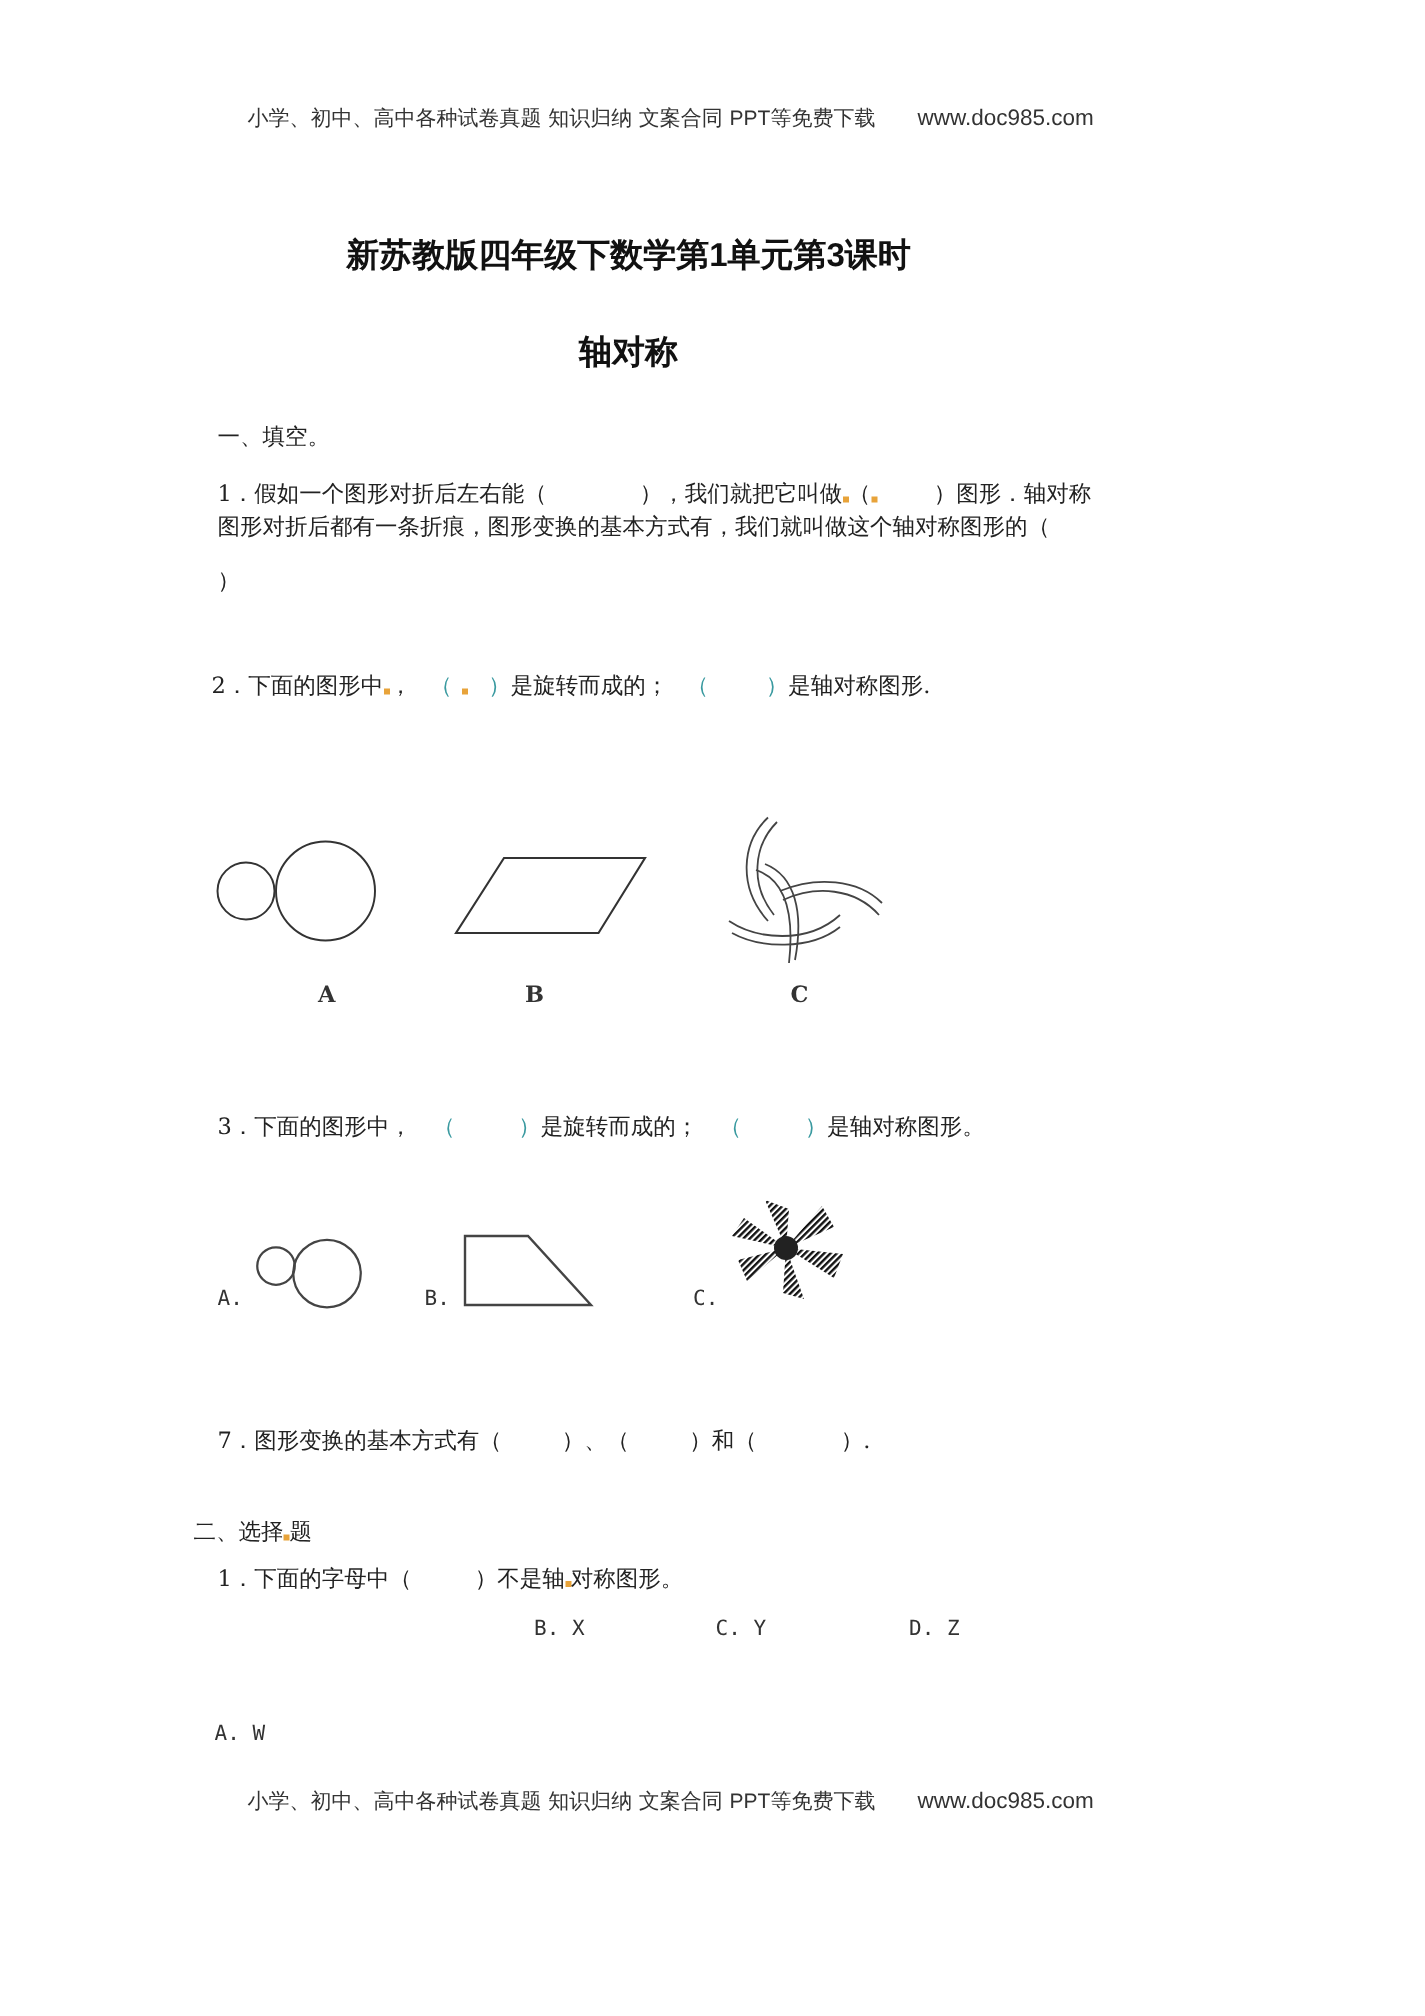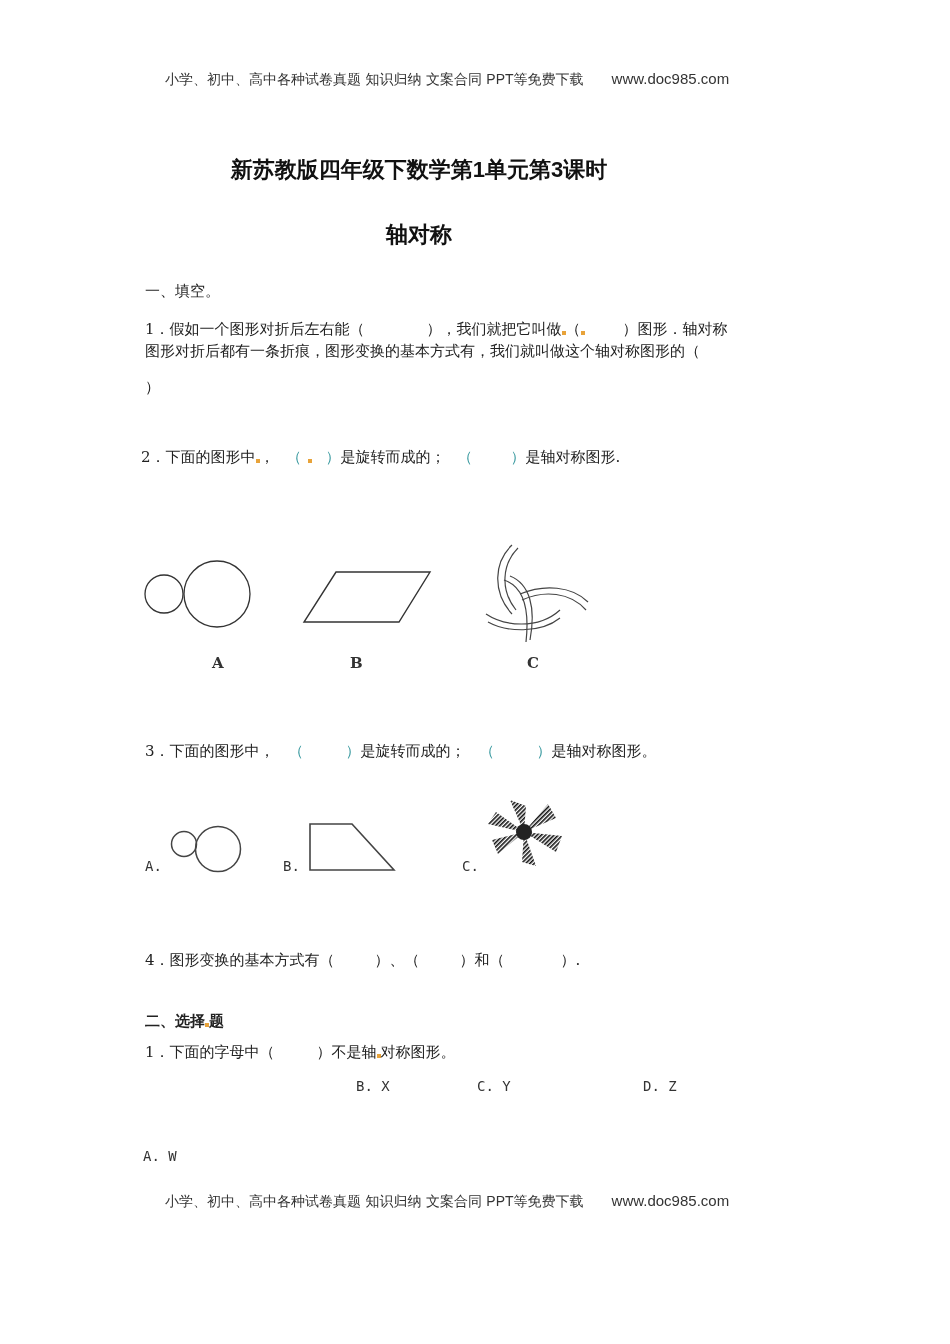--- a/index.html
+++ b/index.html
@@ -88,29 +88,29 @@
     <polygon points="38,36 62,8 70,22"></polygon>
     <polygon points="38,36 76,40 70,56"></polygon>
     <polygon points="38,36 50,70 36,66"></polygon>
     <polygon points="38,36 12,58 6,44"></polygon>
     <polygon points="38,36 2,28 10,16"></polygon>
   </g>
   <circle cx="38" cy="36" r="8" fill="#222"></circle>
 </svg>
 
 <div class="abs body-text" style="left:145px; top:951px;">
-  <span>4．图形变换的基本方式有（</span><span class="gap" style="width:40px"></span><span>）、（</span><span class="gap" style="width:40px"></span><span>）和（</span><span class="gap" style="width:56px"></span><span>）.</span>
+  <span>7．图形变换的基本方式有（</span><span class="gap" style="width:40px"></span><span>）、（</span><span class="gap" style="width:40px"></span><span>）和（</span><span class="gap" style="width:56px"></span><span>）.</span>
 </div>
 
-<div class="abs body-text" style="left:145px; top:1012px;font-weight:bold;">
+<div class="abs body-text" style="left:129px; top:1012px;">
   <span>二、选择</span><span class="dot"></span><span>题</span>
 </div>
 <div class="abs body-text" style="left:145px; top:1043px;">
   <span>1．下面的字母中（</span><span class="gap" style="width:42px"></span><span>）不是轴</span><span class="dot"></span><span>对称图形。</span>
 </div>
 <div class="abs mono" style="left:143px; top:1116px;margin-top:32px;">A. W</div>
 <div class="abs mono" style="left:310px; top:1078px;margin-left:46px;">B. X</div>
 <div class="abs mono" style="left:477px; top:1078px;">C. Y</div>
-<div class="abs mono" style="left:643px; top:1078px;">D. Z</div>
+<div class="abs mono" style="left:606px; top:1078px;">D. Z</div>
 
 <div class="abs header-line" style="left:165px; top:1192px;">
   <span>小学、初中、高中各种试卷真题 知识归纳 文案合同 </span><span class="ppt">PPT</span><span>等免费下载</span><span class="url">www.doc985.com</span>
 </div>
 
 </body></html>

